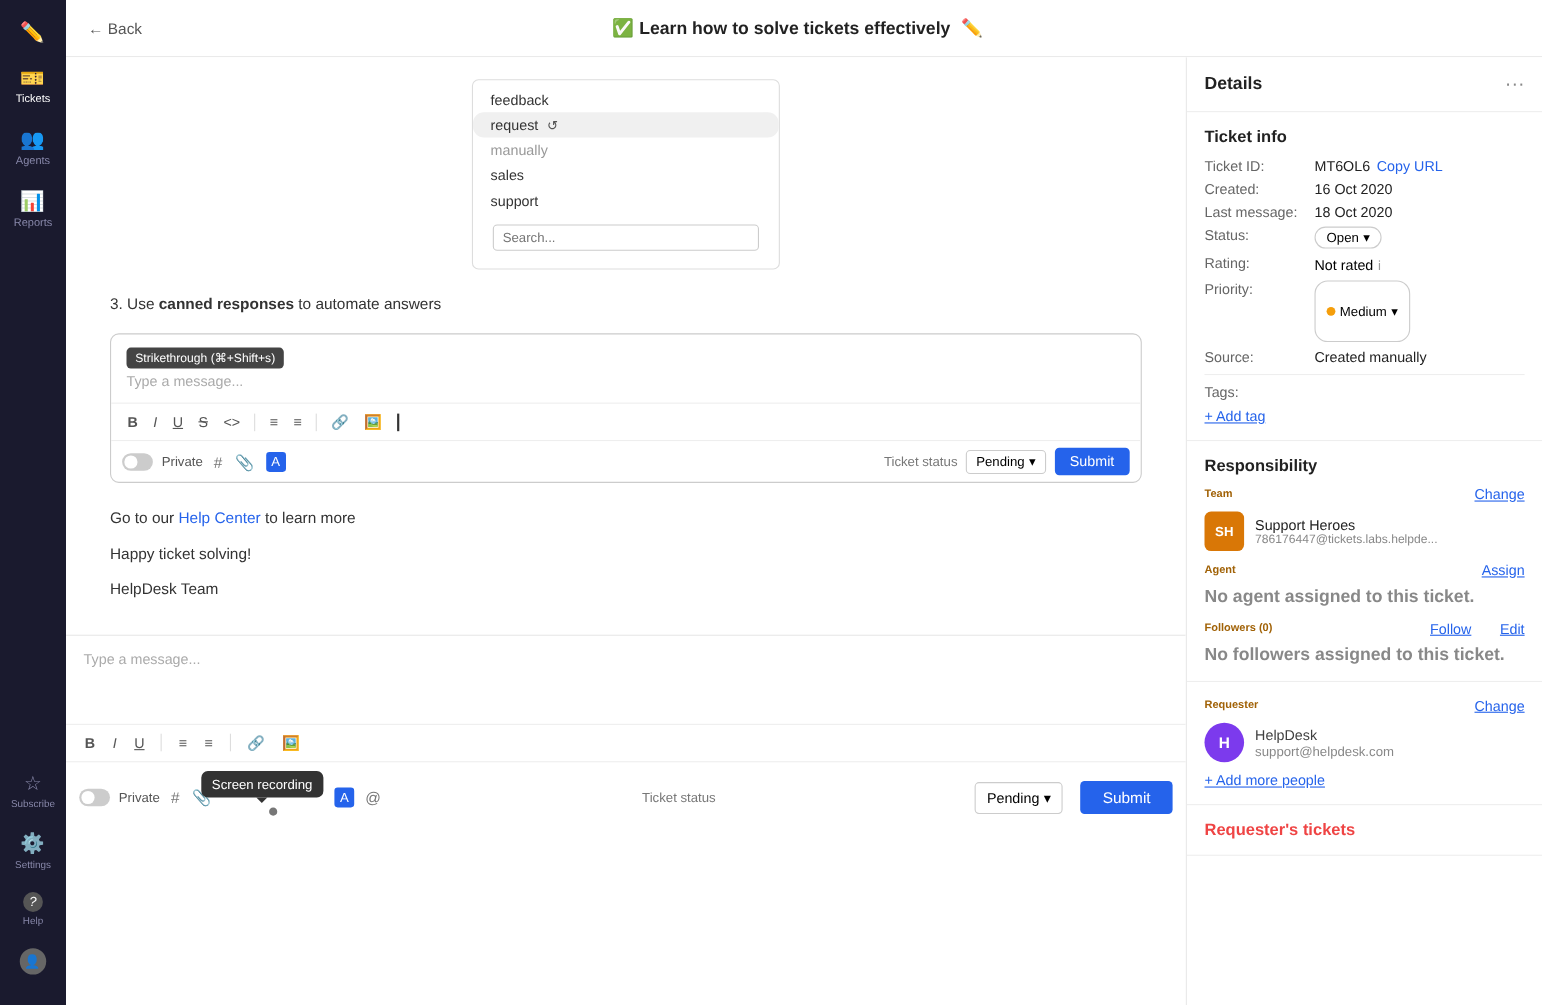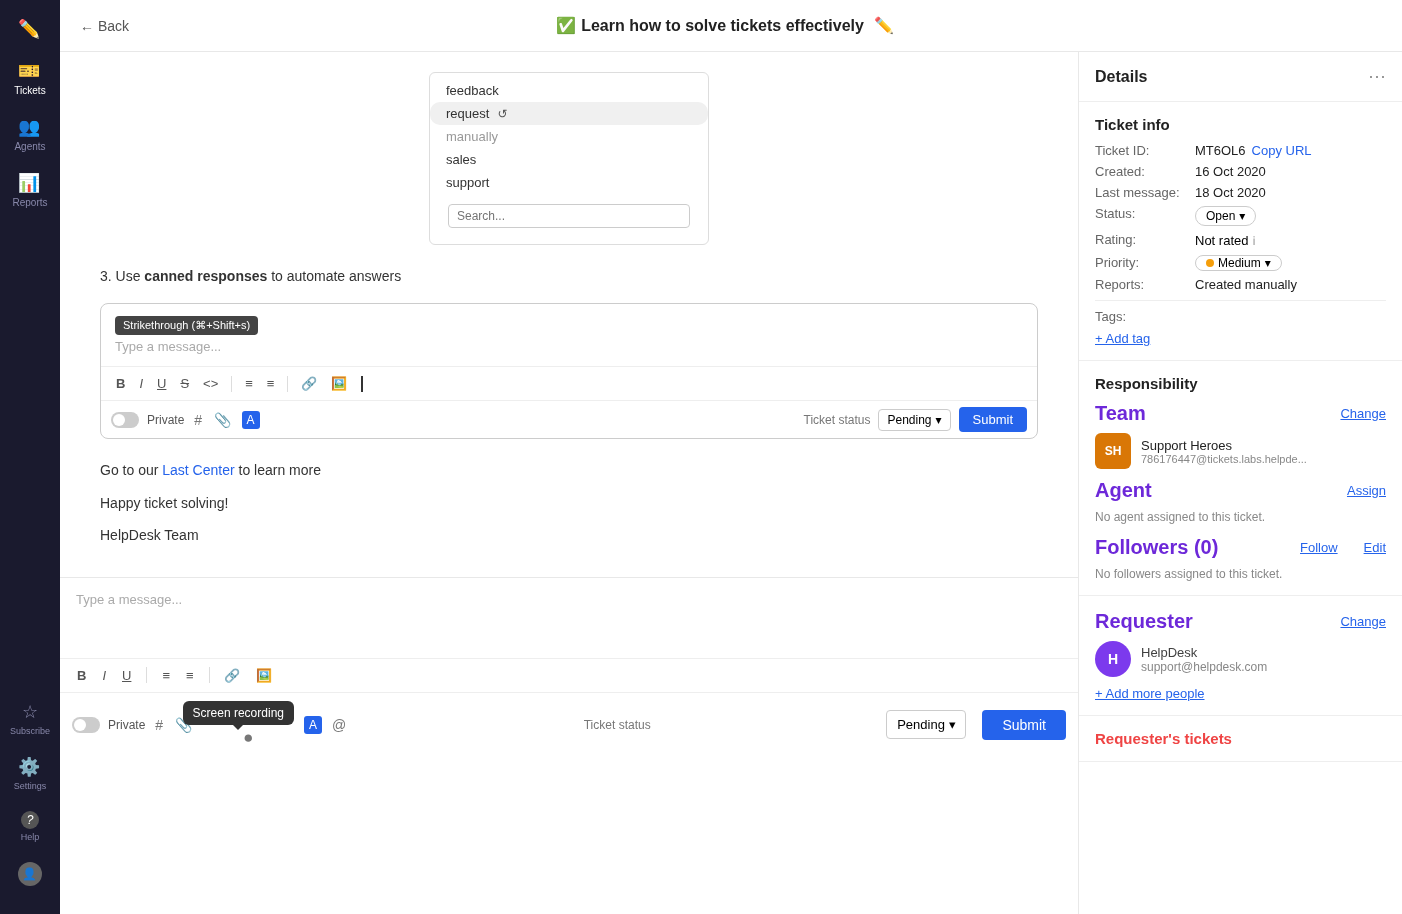--- a/index.html
+++ b/index.html
@@ -318,21 +318,21 @@
       padding: 2px 10px;
       font-size: 12px;
       cursor: pointer;
     }
     .priority-pill {
       display: inline-flex;
       align-items: center;
       gap: 4px;
       border: 1px solid #ccc;
       border-radius: 12px;
-      padding: 0 10px;
+      padding: 20px 10px;
       font-size: 12px;
       cursor: pointer;
     }
     .dot { width: 8px; height: 8px; border-radius: 50%; background: #888; display: inline-block; }
     .dot.medium { background: #f59e0b; }
 
     .tags-row { display: flex; flex-wrap: wrap; gap: 6px; }
     .add-tag { color: #2563eb; cursor: pointer; font-size: 13px; }
 
     
@@ -352,23 +352,23 @@
       align-items: center;
       justify-content: center;
       font-size: 12px;
       font-weight: 700;
       flex-shrink: 0;
     }
     .team-info { flex: 1; overflow: hidden; }
     .team-name { font-size: 13px; font-weight: 500; color: #222; }
     .team-email { font-size: 11px; color: #888; white-space: nowrap; overflow: hidden; text-overflow: ellipsis; }
     .section-header { display: flex; justify-content: space-between; align-items: center; margin-bottom: 8px; }
-    .section-header-title { font-size: 20px; font-weight: 600; color: #6d28d9; }
+    .section-header-title { font-size: 10px; font-weight: 600; color: #a16207; }
     .action-link { color: #2563eb; font-size: 13px; cursor: pointer; }
-    .muted-text { color: #888; font-size: 12px; }
+    .muted-text { color: #888; font-size: 16px; font-weight: bold; }
 
     
     .requester-row {
       display: flex;
       align-items: center;
       gap: 10px;
       margin-bottom: 8px;
     }
     .requester-avatar {
       width: 36px;
@@ -523,21 +523,21 @@
             <div class="status-dropdown-sm">
               <span>Pending</span>
               <span>▾</span>
             </div>
             <button class="submit-btn-sm">Submit</button>
           </div>
         </div>
 
         <div class="helptext">
           <span>Go to our</span>
-          <a href="#">Last Center</a>
+          <a href="#">Help Center</a>
           <span>to learn more</span>
         </div>
         <div class="helptext">Happy ticket solving!</div>
         <div class="helptext">HelpDesk Team</div>
       </div>
 
       <div class="bottom-composer">
         <div class="bottom-composer-body">
           <span>Type a message...</span>
         </div>
@@ -613,21 +613,21 @@
         </div>
         <div class="info-row">
           <span class="info-label">Priority:</span>
           <div class="priority-pill">
             <span class="dot medium"></span>
             <span>Medium</span>
             <span>▾</span>
           </div>
         </div>
         <div class="info-row">
-          <span class="info-label">Reports:</span>
+          <span class="info-label">Source:</span>
           <span class="info-value">Created manually</span>
         </div>
         <div class="divider-line"></div>
         <div class="info-row">
           <span class="info-label">Tags:</span>
           <div class="tags-row"></div>
         </div>
         <div>
           <a class="add-tag" href="#">+ Add tag</a>
         </div>

